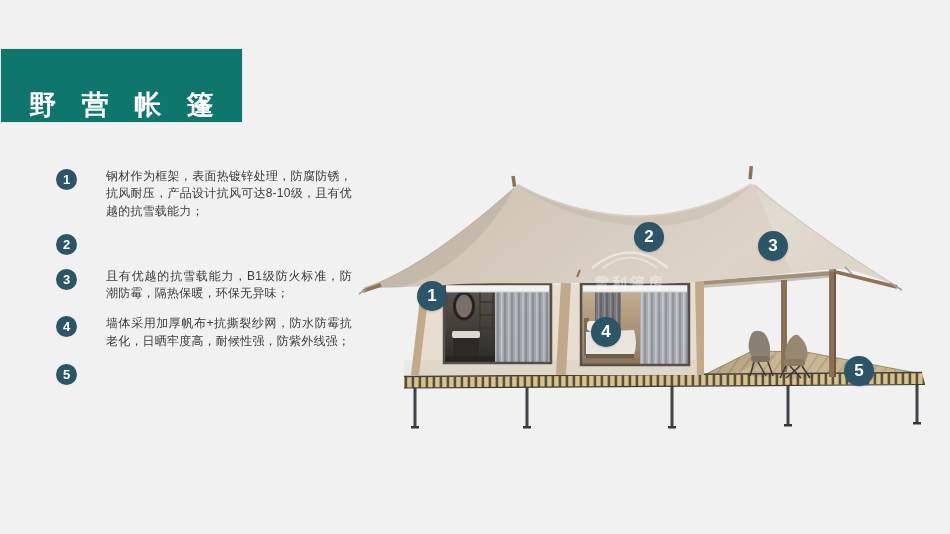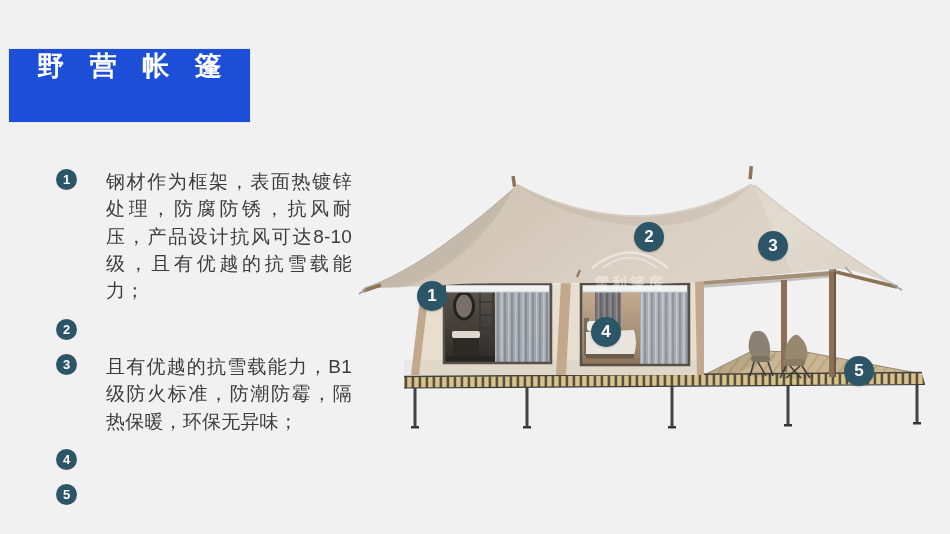--- a/index.html
+++ b/index.html
@@ -4,42 +4,42 @@
 <style>
   html,body{margin:0;padding:0;}
   body{
     width:950px;height:534px;position:relative;overflow:hidden;
     background:#f1f1f2;
     font-family:"Liberation Sans","DejaVu Sans",sans-serif;
   }
   .stage{position:absolute;inset:0;}
   
   .title-box{
-    position:absolute;left:8px;top:48px;width:243px;height:75px;
-    background:#1d4ed8;display:flex;align-items:flex-start;justify-content:center;
+    position:absolute;left:0;top:48px;width:243px;height:75px;
+    background:#0f766e;display:flex;align-items:flex-end;justify-content:center;
     box-shadow:0 0 0 1px #e4e6e8 inset;
   }
   .title-box span{
     color:#ffffff;font-size:27px;font-weight:bold;
     letter-spacing:9px;white-space:nowrap;padding-left:9px;
   }
   
   .features{
     position:absolute;left:56px;top:168px;width:330px;
     list-style:none;margin:0;padding:0;
   }
   .features li{display:flex;align-items:flex-start;margin-bottom:13px;}
   .badge{
     flex:0 0 auto;width:21px;height:21px;border-radius:50%;
     background:#2d5568;color:#fff;font-size:13px;font-weight:bold;
     display:flex;align-items:center;justify-content:center;margin-top:1px;
   }
   .ftext{
     margin:0 0 0 29px;width:246px;
-    color:#3c3c3c;font-size:19px;line-height:1.44;letter-spacing:0.2px;
+    color:#3c3c3c;font-size:12px;line-height:1.44;letter-spacing:0.2px;
     text-align:justify;
   }
   
   .tent{position:absolute;inset:0;}
   .tent svg{position:absolute;left:0;top:0;}
   .callout{
     position:absolute;width:30px;height:30px;border-radius:50%;
     background:#2d5568;color:#fff;font-size:17px;font-weight:600;
     display:flex;align-items:center;justify-content:center;
     box-shadow:0 1px 2px rgba(0,0,0,.18);
@@ -66,20 +66,21 @@
     </li>
     <li>
       <span class="badge">2</span>
     </li>
     <li>
       <span class="badge">3</span>
       <p class="ftext">且有优越的抗雪载能力，B1级防火标准，防潮防霉，隔热保暖，环保无异味；</p>
     </li>
     <li>
       <span class="badge">4</span>
+      <p class="ftext">墙体采用加厚帆布+抗撕裂纱网，防水防霉抗老化，日晒牢度高，耐候性强，防紫外线强；</p>
     </li>
     <li>
       <span class="badge">5</span>
     </li>
   </ul>
 
   <div class="tent">
     <svg width="950" height="534" viewBox="0 0 950 534">
       <defs>
         <linearGradient id="canopyG" x1="0" y1="0" x2="1" y2="0.25">

